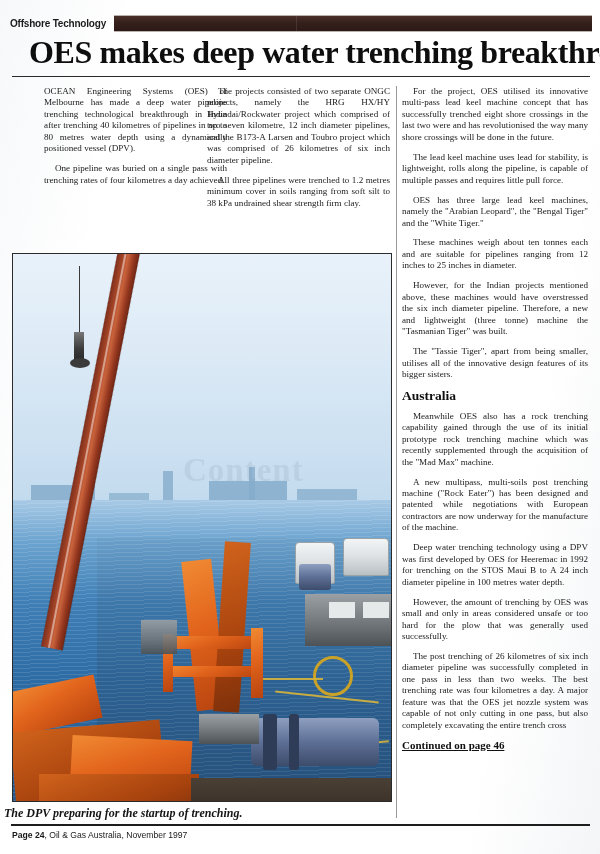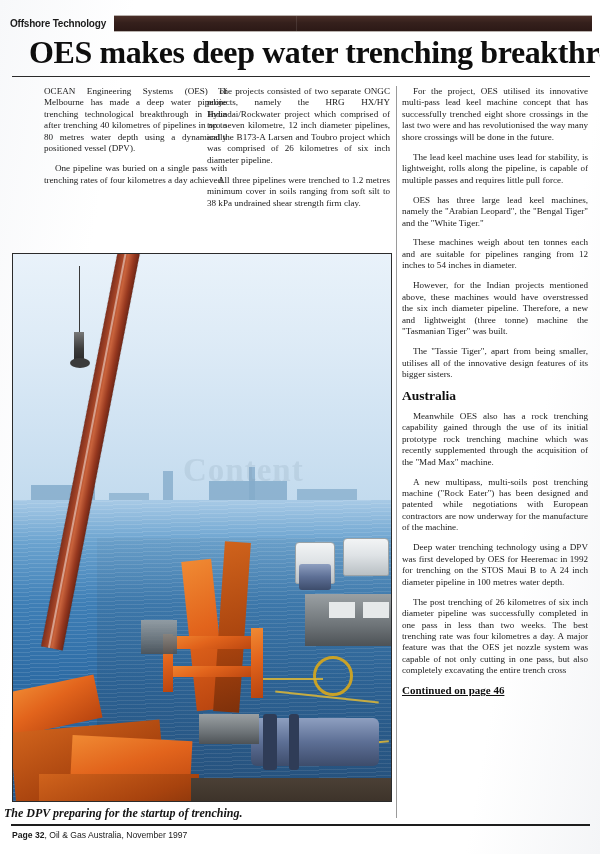--- a/index.html
+++ b/index.html
@@ -338,27 +338,28 @@
 
   <div class="col col-2">
     <p class="indent">The projects consisted of two separate ONGC projects, namely the HRG HX/HY Hyundai/Rockwater project which comprised of two seven kilometre, 12 inch diameter pipelines, and the B173-A Larsen and Toubro project which was comprised of 26 kilometres of six inch diameter pipeline.</p>
     <p class="indent">All three pipelines were trenched to 1.2 metres minimum cover in soils ranging from soft silt to 38 kPa undrained shear strength firm clay.</p>
   </div>
 
   <div class="col col-3">
     <p class="indent">For the project, OES utilised its innovative multi-pass lead keel machine concept that has successfully trenched eight shore crossings in the last two were and has revolutionised the way many shore crossings will be done in the future.</p>
     <p class="indent">The lead keel machine uses lead for stability, is lightweight, rolls along the pipeline, is capable of multiple passes and requires little pull force.</p>
     <p class="indent">OES has three large lead keel machines, namely the "Arabian Leopard", the "Bengal Tiger" and the "White Tiger."</p>
-    <p class="indent">These machines weigh about ten tonnes each and are suitable for pipelines ranging from 12 inches to 54 inches in diameter.</p>
+    <p class="indent">These machines weigh about ten tonnes each and are suitable for pipelines ranging from 12 inches to 25 inches in diameter.</p>
     <p class="indent">However, for the Indian projects mentioned above, these machines would have overstressed the six inch diameter pipeline. Therefore, a new and lightweight (three tonne) machine the "Tasmanian Tiger" was built.</p>
     <p class="indent">The "Tassie Tiger", apart from being smaller, utilises all of the innovative design features of its bigger sisters.</p>
     <div class="subhead">Australia</div>
     <p class="indent">Meanwhile OES also has a rock trenching capability gained through the use of its initial prototype rock trenching machine which was recently supplemented through the acquisition of the "Mad Max" machine.</p>
     <p class="indent">A new multipass, multi-soils post trenching machine ("Rock Eater") has been designed and patented while negotiations with European contractors are now underway for the manufacture of the machine.</p>
     <p class="indent">Deep water trenching technology using a DPV was first developed by OES for Heeremac in 1992 for trenching on the STOS Maui B to A 24 inch diameter pipeline in 100 metres water depth.</p>
+    <p class="indent">However, the amount of trenching by OES was small and only in areas considered unsafe or too hard for the plow that was generally used successfully.</p>
     <p class="indent">The post trenching of 26 kilometres of six inch diameter pipeline was successfully completed in one pass in less than two weeks. The best trenching rate was four kilometres a day. A major feature was that the OES jet nozzle system was capable of not only cutting in one pass, but also completely excavating the entire trench cross</p>
     <div class="continued">Continued on page 46</div>
   </div>
 
   <div class="photo-frame">
     <div class="photo">
       <div class="sky"></div>
 
       <div class="platforms">
         <div class="rig" style="left:18px; width:64px; height:26px;">
@@ -434,16 +435,16 @@
       </div>
 
       <div class="watermark">Content</div>
     </div>
   </div>
 
   <div class="caption">The DPV preparing for the startup of trenching.</div>
 
   <div class="footer-rule"></div>
   <div class="footer">
-    <b>Page 32</b><span>, Oil &amp; Gas Australia, November 1997</span>
+    <b>Page 24</b><span>, Oil &amp; Gas Australia, November 1997</span>
   </div>
 
 </div>
 
 </body></html>

